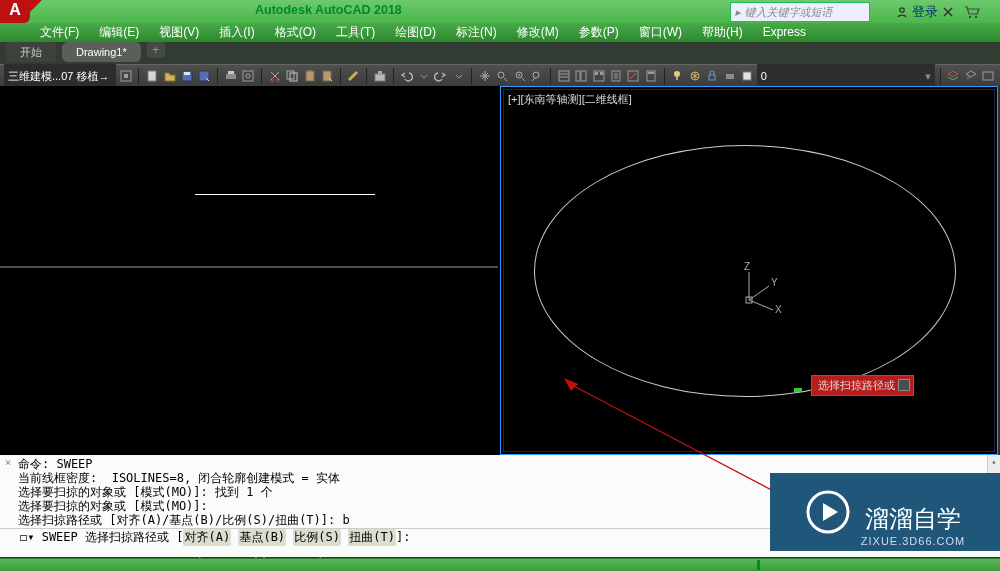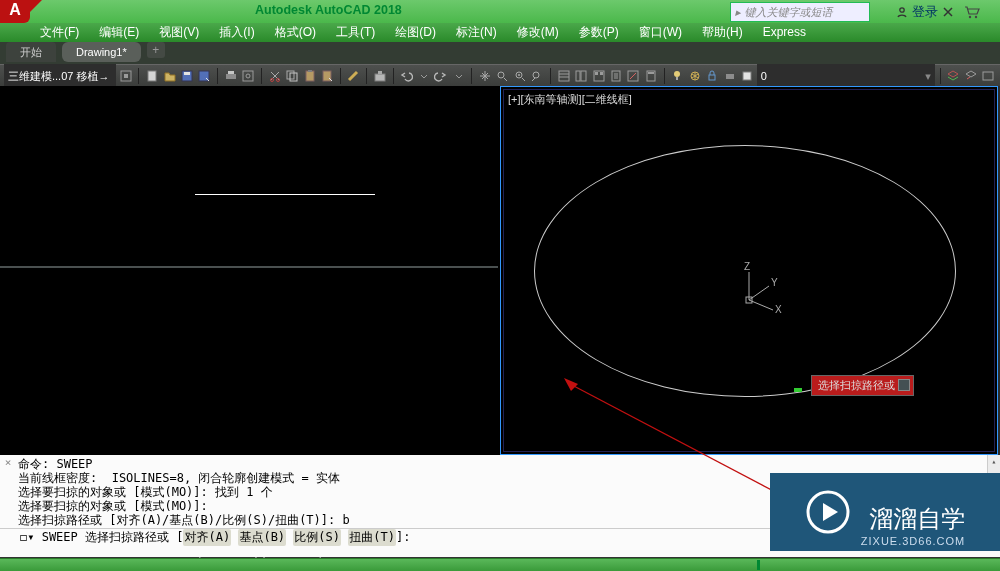--- a/index.html
+++ b/index.html
@@ -60,21 +60,21 @@
   .cmd-scroll .arrow.up { top:0; } .cmd-scroll .arrow.dn { bottom:0; }
   .cmd-x { position:absolute; left:3px; top:3px; width:10px; height:10px; color:#888; font-size:11px; line-height:10px; text-align:center; cursor:pointer; }
   
   .status { position:absolute; bottom:0; left:0; right:0; height:12px; background:linear-gradient(#5ab85a,#3a9a3a); border-top:1px solid #2a7a2a; }
   .status-dot { position:absolute; right:240px; top:1px; width:3px; height:10px; background:#083; }
   
   .anno-arrow { position:absolute; pointer-events:none; }
   .anno-text { position:absolute; color:#c21010; font-size:19px; font-family:SimSun, serif; left:605px; top:500px; }
   .watermark { position:absolute; right:0; bottom:20px; width:230px; height:78px; background:#1f5679; display:flex; align-items:center; justify-content:center; gap:10px; }
   .watermark svg { flex:0 0 auto; }
-  .wm-text { color:#fff; text-align:right;margin-top:25px; }
+  .wm-text { color:#fff; text-align:center;margin-top:25px; }
   .wm-text .big { font-size:24px; font-family:"Microsoft YaHei"; }
   .wm-text .small { font-size:11px; letter-spacing:1px; color:#cde; }
 </style>
 </head>
 <body>
 
 <div class="app">
 
   <div class="titlewrap">
     <div class="logo">A</div>

